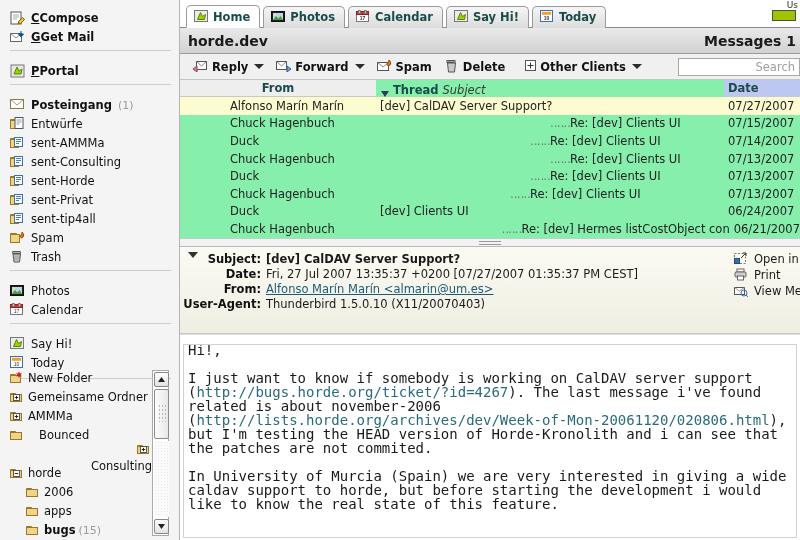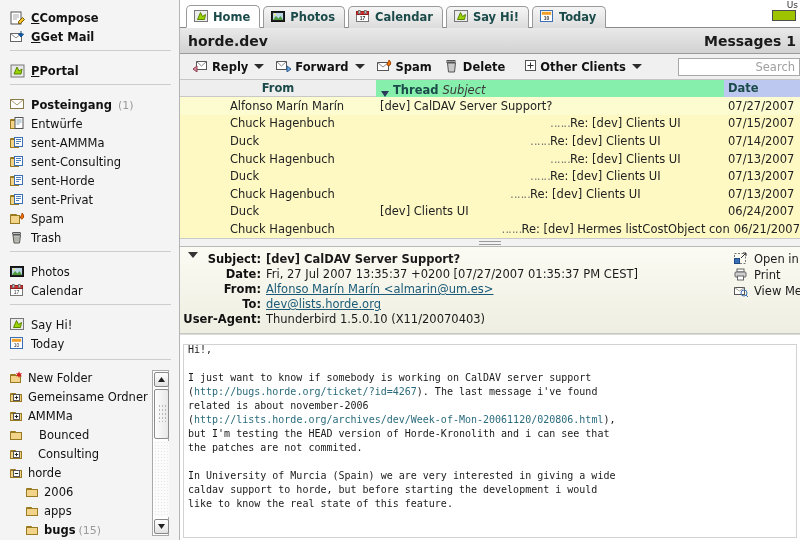--- a/index.html
+++ b/index.html
@@ -128,21 +128,21 @@
   }
   #listhead .c-from { width:196px; text-align:center; }
   #listhead .c-subj { flex:1 1 auto; background:#86efac; height:17px;
       display:flex; align-items:flex-end; gap:4px; padding-left:5px; }
   #listhead .c-subj .sortarrow { width:0;height:0;border-left:4px solid transparent;
       border-right:4px solid transparent;border-top:6px solid #2c3a5c;}
   #listhead .c-subj .sub { font-style: italic; font-weight: normal; color:#3a3a3a; }
   #listhead .c-date { width:76px; background:#bcc8f0; height:17px; display:flex;
       align-items:center; padding-left:4px; }
 
-  #msglist { height: 141px; overflow:hidden; background:#fef9c3; }
+  #msglist { height: 141px; overflow:hidden; background:#86efac; }
   .mrow { display:flex; height:17.6px; align-items:center; font-size:11.5px; color:#222; }
   .mrow.sel { background:#fdfbd0; }
   .mrow .f { width:196px; padding-left:50px; white-space:nowrap; overflow:hidden; }
   .mrow .s { flex:1 1 auto; padding-left:4px; white-space:nowrap; overflow:hidden; }
   .mrow .d { width:76px; padding-left:4px; white-space:nowrap; }
   .tind { color:#777; letter-spacing:-1px; }
 
   
   #splitter { height:9px; background:#f2f2f2; border-top:1px solid #c9c9c9;
               border-bottom:1px solid #b9b9b9; position:relative; }
@@ -163,21 +163,21 @@
      border-left:5px solid transparent;border-right:5px solid transparent;border-top:6px solid #333; }
   #prevactions { position:absolute; right:-8px; top:4px; width:74px; }
   #prevactions .pa { display:flex; align-items:center; gap:5px; height:16px;
      font-size:11.5px; color:#1a1a1a; white-space:nowrap; }
 
   
   #prevbody {
     flex:1 1 auto; background:#fff; border-top:1px solid #dcdcdc;
     padding:8px 8px 0 8px; overflow:hidden;
     font-family:"DejaVu Sans Mono","Liberation Mono",monospace;
-    font-size:10px; line-height:14px; color:#1a1a1a; white-space:pre;
+    font-size:14px; line-height:14px; color:#1a1a1a; white-space:pre;
   }
   #prevbody a { color:#2a6b7b; text-decoration:none; }
   #bodyframe { position:absolute; left:3px; right:3px; bottom:2px; top:344px;
      border:1px solid #d2d2d2; pointer-events:none; }
 </style>
 </head>
 <body>
 
 <div id="app">
 
@@ -285,20 +285,31 @@
               <rect x="4.5" y="1.5" width="8" height="9" fill="#fff" stroke="#3b6fb5"></rect>
               <path d="M6 3.5h5M6 5.5h5M6 7.5h3" stroke="#3b6fb5" stroke-width="0.9"></path>
             </svg>
           </span>
           <span class="lbl">sent-Privat</span>
         </div>
         <div class="side-row">
           <span class="ic">
             <svg width="15" height="13" viewBox="0 0 15 13">
               <path d="M0.5 2.5h6l1 1.5h-7z" fill="#e8b84a" stroke="#9a7a20"></path>
+              <rect x="0.5" y="3.5" width="8" height="8" fill="#f2d38a" stroke="#9a7a20"></rect>
+              <rect x="4.5" y="1.5" width="8" height="9" fill="#fff" stroke="#3b6fb5"></rect>
+              <path d="M6 3.5h5M6 5.5h5M6 7.5h3" stroke="#3b6fb5" stroke-width="0.9"></path>
+            </svg>
+          </span>
+          <span class="lbl">sent-tip4all</span>
+        </div>
+        <div class="side-row">
+          <span class="ic">
+            <svg width="15" height="13" viewBox="0 0 15 13">
+              <path d="M0.5 2.5h6l1 1.5h-7z" fill="#e8b84a" stroke="#9a7a20"></path>
               <rect x="0.5" y="3.5" width="9" height="8" fill="#f2d38a" stroke="#9a7a20"></rect>
               <path d="M10.5 5c1-2 1.6-2.2 1.6-4 1.8 2 1.8 4 0.9 5.2s-2.6 1-2.5-1.2z" fill="#f07800" stroke="#a33f00"></path>
             </svg>
           </span>
           <span class="lbl">Spam</span>
         </div>
         <div class="side-row">
           <span class="ic">
             <svg width="15" height="13" viewBox="0 0 15 13">
               <rect x="2.5" y="1.5" width="8" height="2" rx="0.5" fill="#b9b9b9" stroke="#555"></rect>
@@ -404,21 +415,21 @@
           </div>
           <div class="side-row" style="gap: 14px;">
             <span class="ic">
               <svg width="15" height="13" viewBox="0 0 15 13">
                 <path d="M0.5 3.5h5l1 1.5h-6z" fill="#e8b84a" stroke="#9a7a20"></path>
                 <rect x="0.5" y="4.5" width="11" height="7" fill="#f2d38a" stroke="#9a7a20"></rect>
               </svg>
             </span>
             <span class="lbl">Bounced</span>
           </div>
-          <div class="side-row" style="gap: 13px;">
+          <div class="side-row" style="gap: 2px; flex-direction: column;">
             <span class="ic" style="position: relative;">
               <svg width="15" height="13" viewBox="0 0 15 13">
                 <path d="M0.5 3.5h5l1 1.5h-6z" fill="#e8b84a" stroke="#9a7a20"></path>
                 <rect x="0.5" y="4.5" width="11" height="7" fill="#f2d38a" stroke="#9a7a20"></rect>
               </svg>
               <svg style="position:absolute;left:3px;top:4px" width="7" height="7" viewBox="0 0 7 7">
                 <rect x="0.5" y="0.5" width="6" height="6" fill="#fff" stroke="#555"></rect>
                 <path d="M1.8 3.5h3.4M3.5 1.8v3.4" stroke="#222"></path>
               </svg>
             </span>
@@ -674,24 +685,20 @@
       </div>
       <div class="hdrline">
         <span class="k">Date:</span>
         <span class="v">Fri, 27 Jul 2007 13:35:37 +0200 [07/27/2007 01:35:37 PM CEST]</span>
       </div>
       <div class="hdrline">
         <span class="k">From:</span>
         <span class="v"><a href="#">Alfonso Marín Marín &lt;almarin@um.es&gt;</a></span>
       </div>
       <div class="hdrline">
-        <span class="k">To:</span>
-        <span class="v"><a href="#">dev@lists.horde.org</a></span>
-      </div>
-      <div class="hdrline">
         <span class="k">User-Agent:</span>
         <span class="v">Thunderbird 1.5.0.10 (X11/20070403)</span>
       </div>
 
       <div id="prevactions">
         <div class="pa">
           <span class="ic">
             <svg width="14" height="13" viewBox="0 0 14 13">
                 <rect x="0.5" y="1.5" width="11" height="10" fill="none" stroke="#777" stroke-dasharray="2 1.5"></rect>
                 <rect x="0.5" y="6.5" width="5" height="5" fill="#3b6fb5" stroke="#204a82"></rect>

